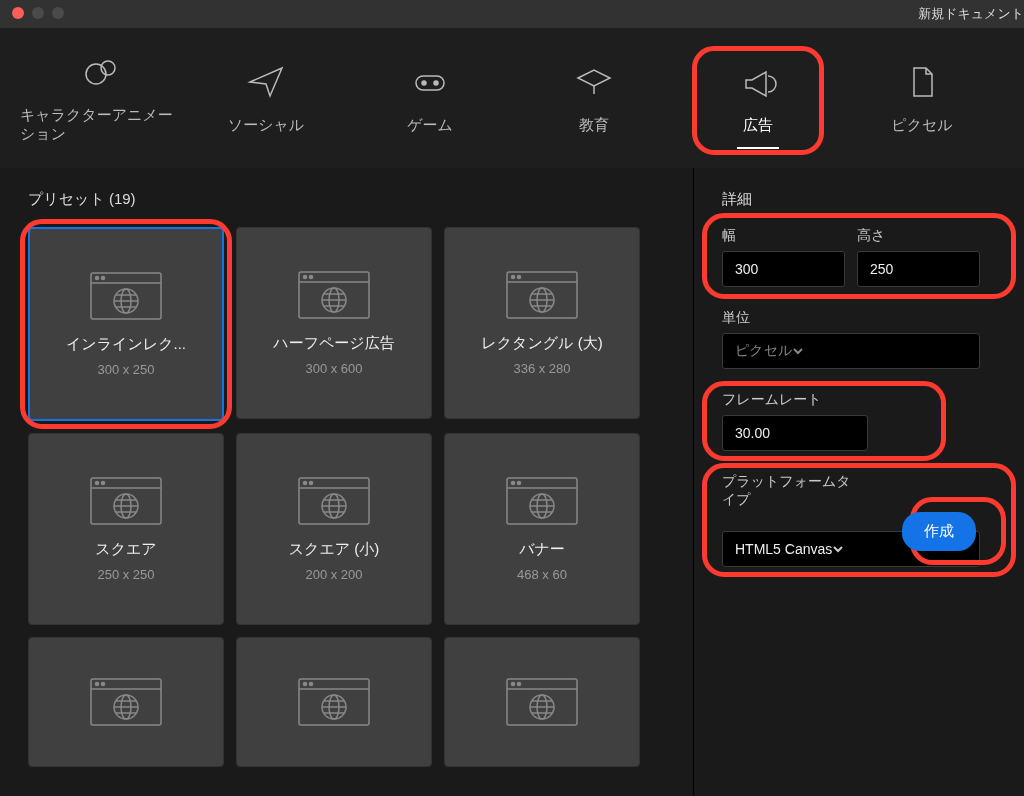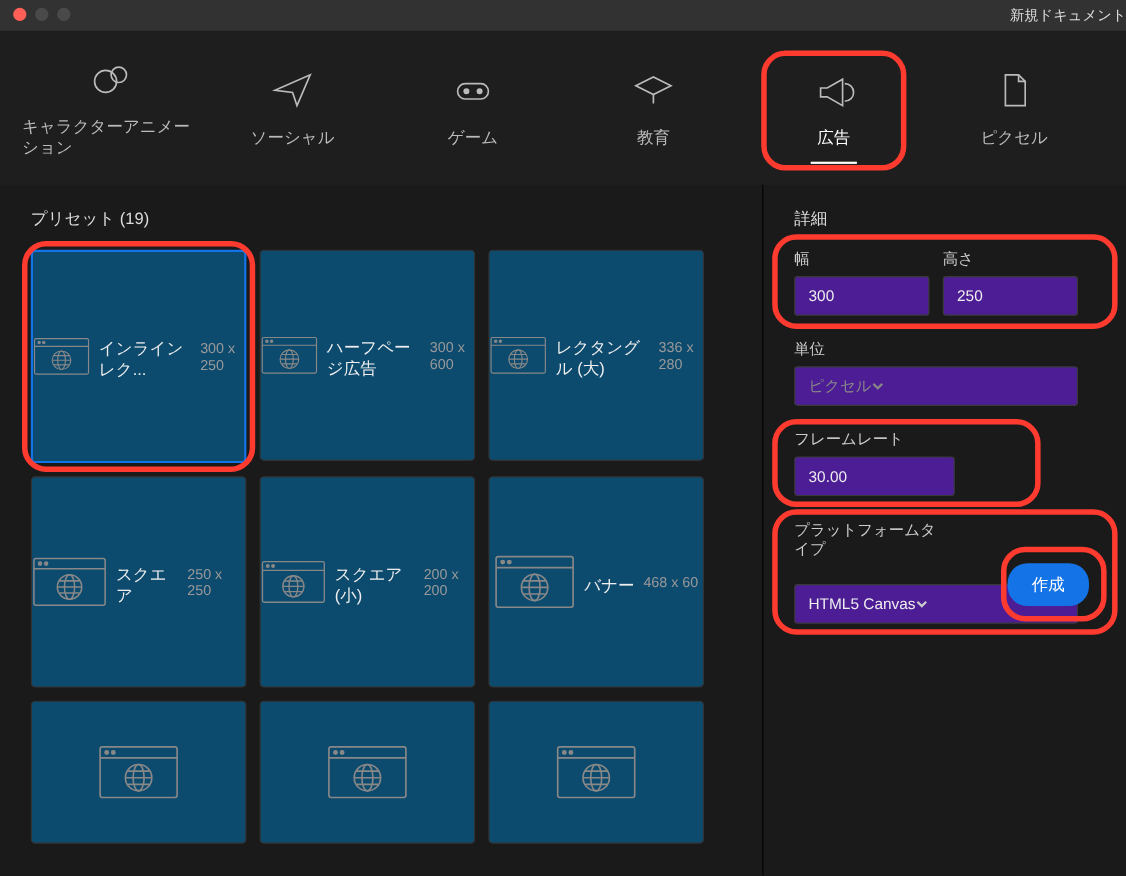--- a/index.html
+++ b/index.html
@@ -12,33 +12,33 @@
   .tab svg{width:40px;height:40px;stroke:#bbb;fill:none;stroke-width:1.5}
   .tab.active{color:#fff}
   .tab.active::after{content:"";position:absolute;bottom:-4px;width:42px;height:2px;background:#fff}
   .hl{border:5px solid #ff3b30;border-radius:22px;position:absolute;pointer-events:none}
   .body{display:flex;height:calc(796px - 168px)}
   .left{flex:1;padding:22px 28px;overflow:hidden}
   .right{width:330px;border-left:1px solid #000;padding:22px 0 22px 0;position:relative}
   .section-title{font-size:15px;color:#ddd;margin-bottom:18px}
   .r-pad{padding-left:28px;padding-right:44px}
   .grid{display:grid;grid-template-columns:repeat(3,196px);gap:12px}
-  .card{background:#0c4a6e;border:1px solid #333;border-radius:4px;height:190px;display:flex;align-items:center;justify-content:center;gap:8px;cursor:pointer;position:relative}
+  .card{background:#404040;border:1px solid #333;border-radius:4px;height:190px;display:flex;flex-direction:column;align-items:center;justify-content:center;gap:8px;cursor:pointer;position:relative}
   .card.short{height:128px}
   .card.sel{border:2px solid #1473e6}
   .card svg{width:74px;height:50px}
   .card-name{font-size:15px;color:#eee;margin-top:6px}
   .card-dim{font-size:13px;color:#999}
   .field-row{display:flex;gap:12px}
   .field-col{flex:1;display:flex;flex-direction:column;gap:6px}
   .label{font-size:14px;color:#ccc}
-  .inp{background:#4c1d95;border:1px solid #3a3a3a;border-radius:3px;height:34px;padding:0 12px;color:#eee;font-size:14px;display:flex;align-items:center}
+  .inp{background:#000000;border:1px solid #3a3a3a;border-radius:3px;height:34px;padding:0 12px;color:#eee;font-size:14px;display:flex;align-items:center}
   .sel-drop{justify-content:flex-start;color:#888}
   .chev{width:12px;height:12px}
-  .create{position:absolute;bottom:38px;right:34px;background:#1473e6;color:#fff;border:none;border-radius:18px;padding:10px 22px;font-size:15px;cursor:pointer}
+  .create{position:absolute;bottom:38px;right:48px;background:#1473e6;color:#fff;border:none;border-radius:18px;padding:10px 22px;font-size:15px;cursor:pointer}
   .block{margin-bottom:22px}
 </style>
 </head>
 <body>
 
 <div class="titlebar">
   <div class="traffic">
     <div class="dot red"></div>
     <div class="dot grey"></div>
     <div class="dot grey"></div>

